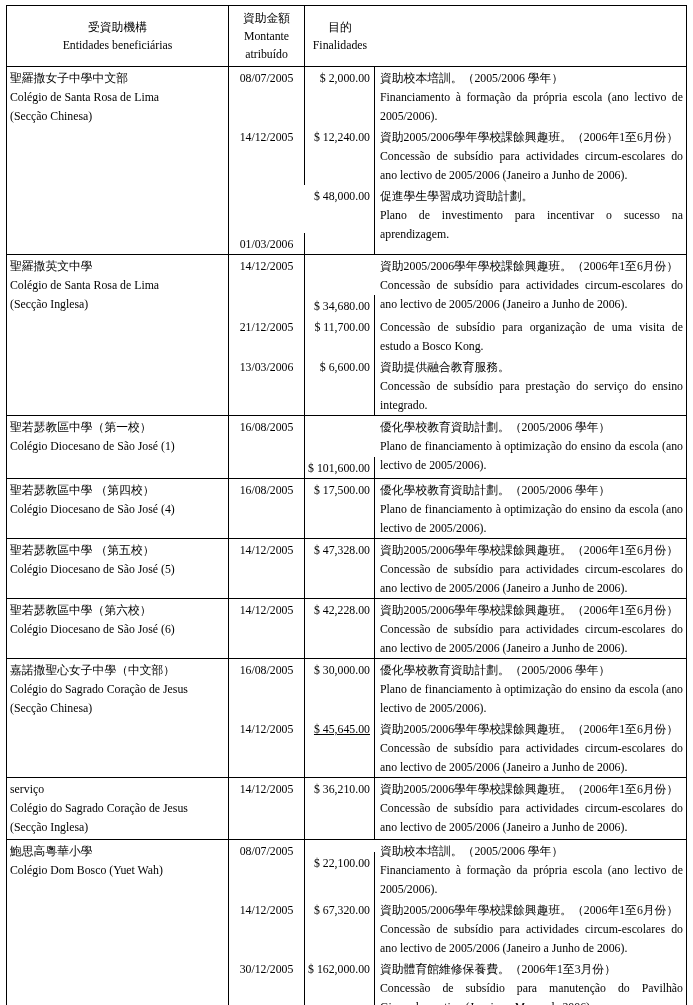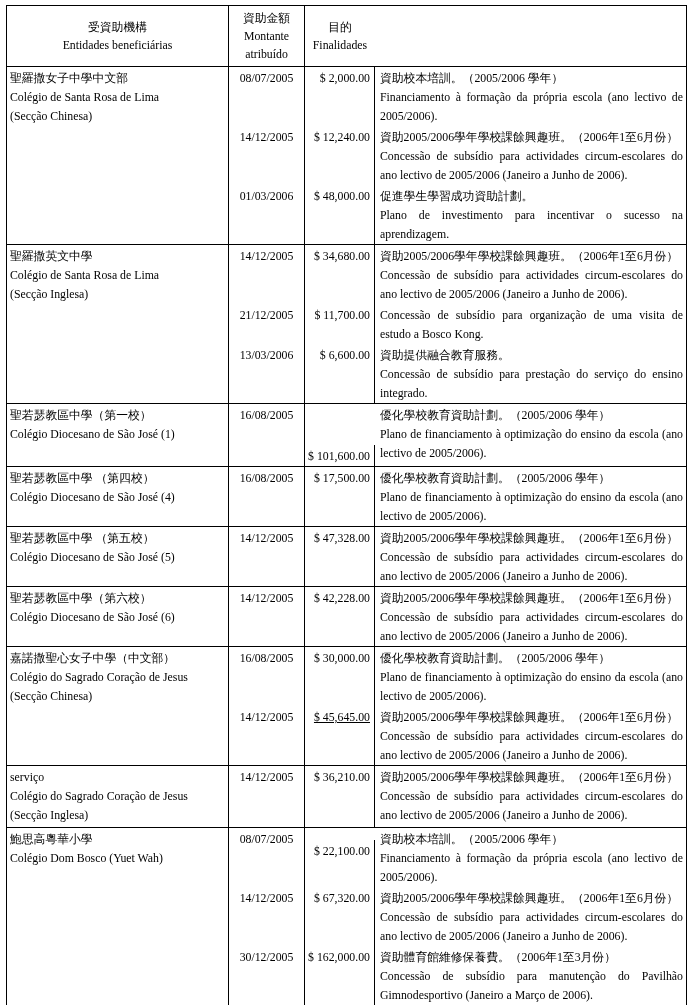--- a/index.html
+++ b/index.html
@@ -94,35 +94,35 @@
         <div class="cell purpose-cell" style="grid-row: 1;">
           <div class="purpose-zh">資助校本培訓。（2005/2006 學年）</div>
           <div class="purpose-pt">Financiamento à formação da própria escola (ano lectivo de 2005/2006).</div>
         </div>
         <div class="cell date-cell" style="grid-row: 2;">14/12/2005</div>
         <div class="cell amount-cell" style="grid-row: 2;">$ 12,240.00</div>
         <div class="cell purpose-cell" style="grid-row: 2;">
           <div class="purpose-zh">資助2005/2006學年學校課餘興趣班。（2006年1至6月份）</div>
           <div class="purpose-pt">Concessão de subsídio para actividades circum-escolares do ano lectivo de 2005/2006 (Janeiro a Junho de 2006).</div>
         </div>
-        <div class="cell date-cell" style="grid-row: 3;">01/03/2006</div>
+        <div class="cell date-cell" style="grid-row: 3; margin-top: 48px;">01/03/2006</div>
         <div class="cell amount-cell" style="grid-row: 3;">$ 48,000.00</div>
         <div class="cell purpose-cell" style="grid-row: 3;">
           <div class="purpose-zh">促進學生學習成功資助計劃。</div>
           <div class="purpose-pt">Plano de investimento para incentivar o sucesso na aprendizagem.</div>
         </div>
       </div>
       <div class="trow grid-cols">
         <div class="cell entity-cell" style="grid-row: 1 / span 3;">
           <div>聖羅撒英文中學</div>
           <div>Colégio de Santa Rosa de Lima</div>
           <div>(Secção Inglesa)</div>
         </div>
         <div class="cell date-cell" style="grid-row: 1;">14/12/2005</div>
-        <div class="cell amount-cell" style="grid-row: 1;">$ 34,680.00</div>
+        <div class="cell amount-cell" style="grid-row: 1; margin-top: 40px;">$ 34,680.00</div>
         <div class="cell purpose-cell" style="grid-row: 1;">
           <div class="purpose-zh">資助2005/2006學年學校課餘興趣班。（2006年1至6月份）</div>
           <div class="purpose-pt">Concessão de subsídio para actividades circum-escolares do ano lectivo de 2005/2006 (Janeiro a Junho de 2006).</div>
         </div>
         <div class="cell date-cell" style="grid-row: 2;">21/12/2005</div>
         <div class="cell amount-cell" style="grid-row: 2;">$ 11,700.00</div>
         <div class="cell purpose-cell" style="grid-row: 2;">
           <div class="purpose-pt">Concessão de subsídio para organização de uma visita de estudo a Bosco Kong.</div>
         </div>
         <div class="cell date-cell" style="grid-row: 3;">13/03/2006</div>

